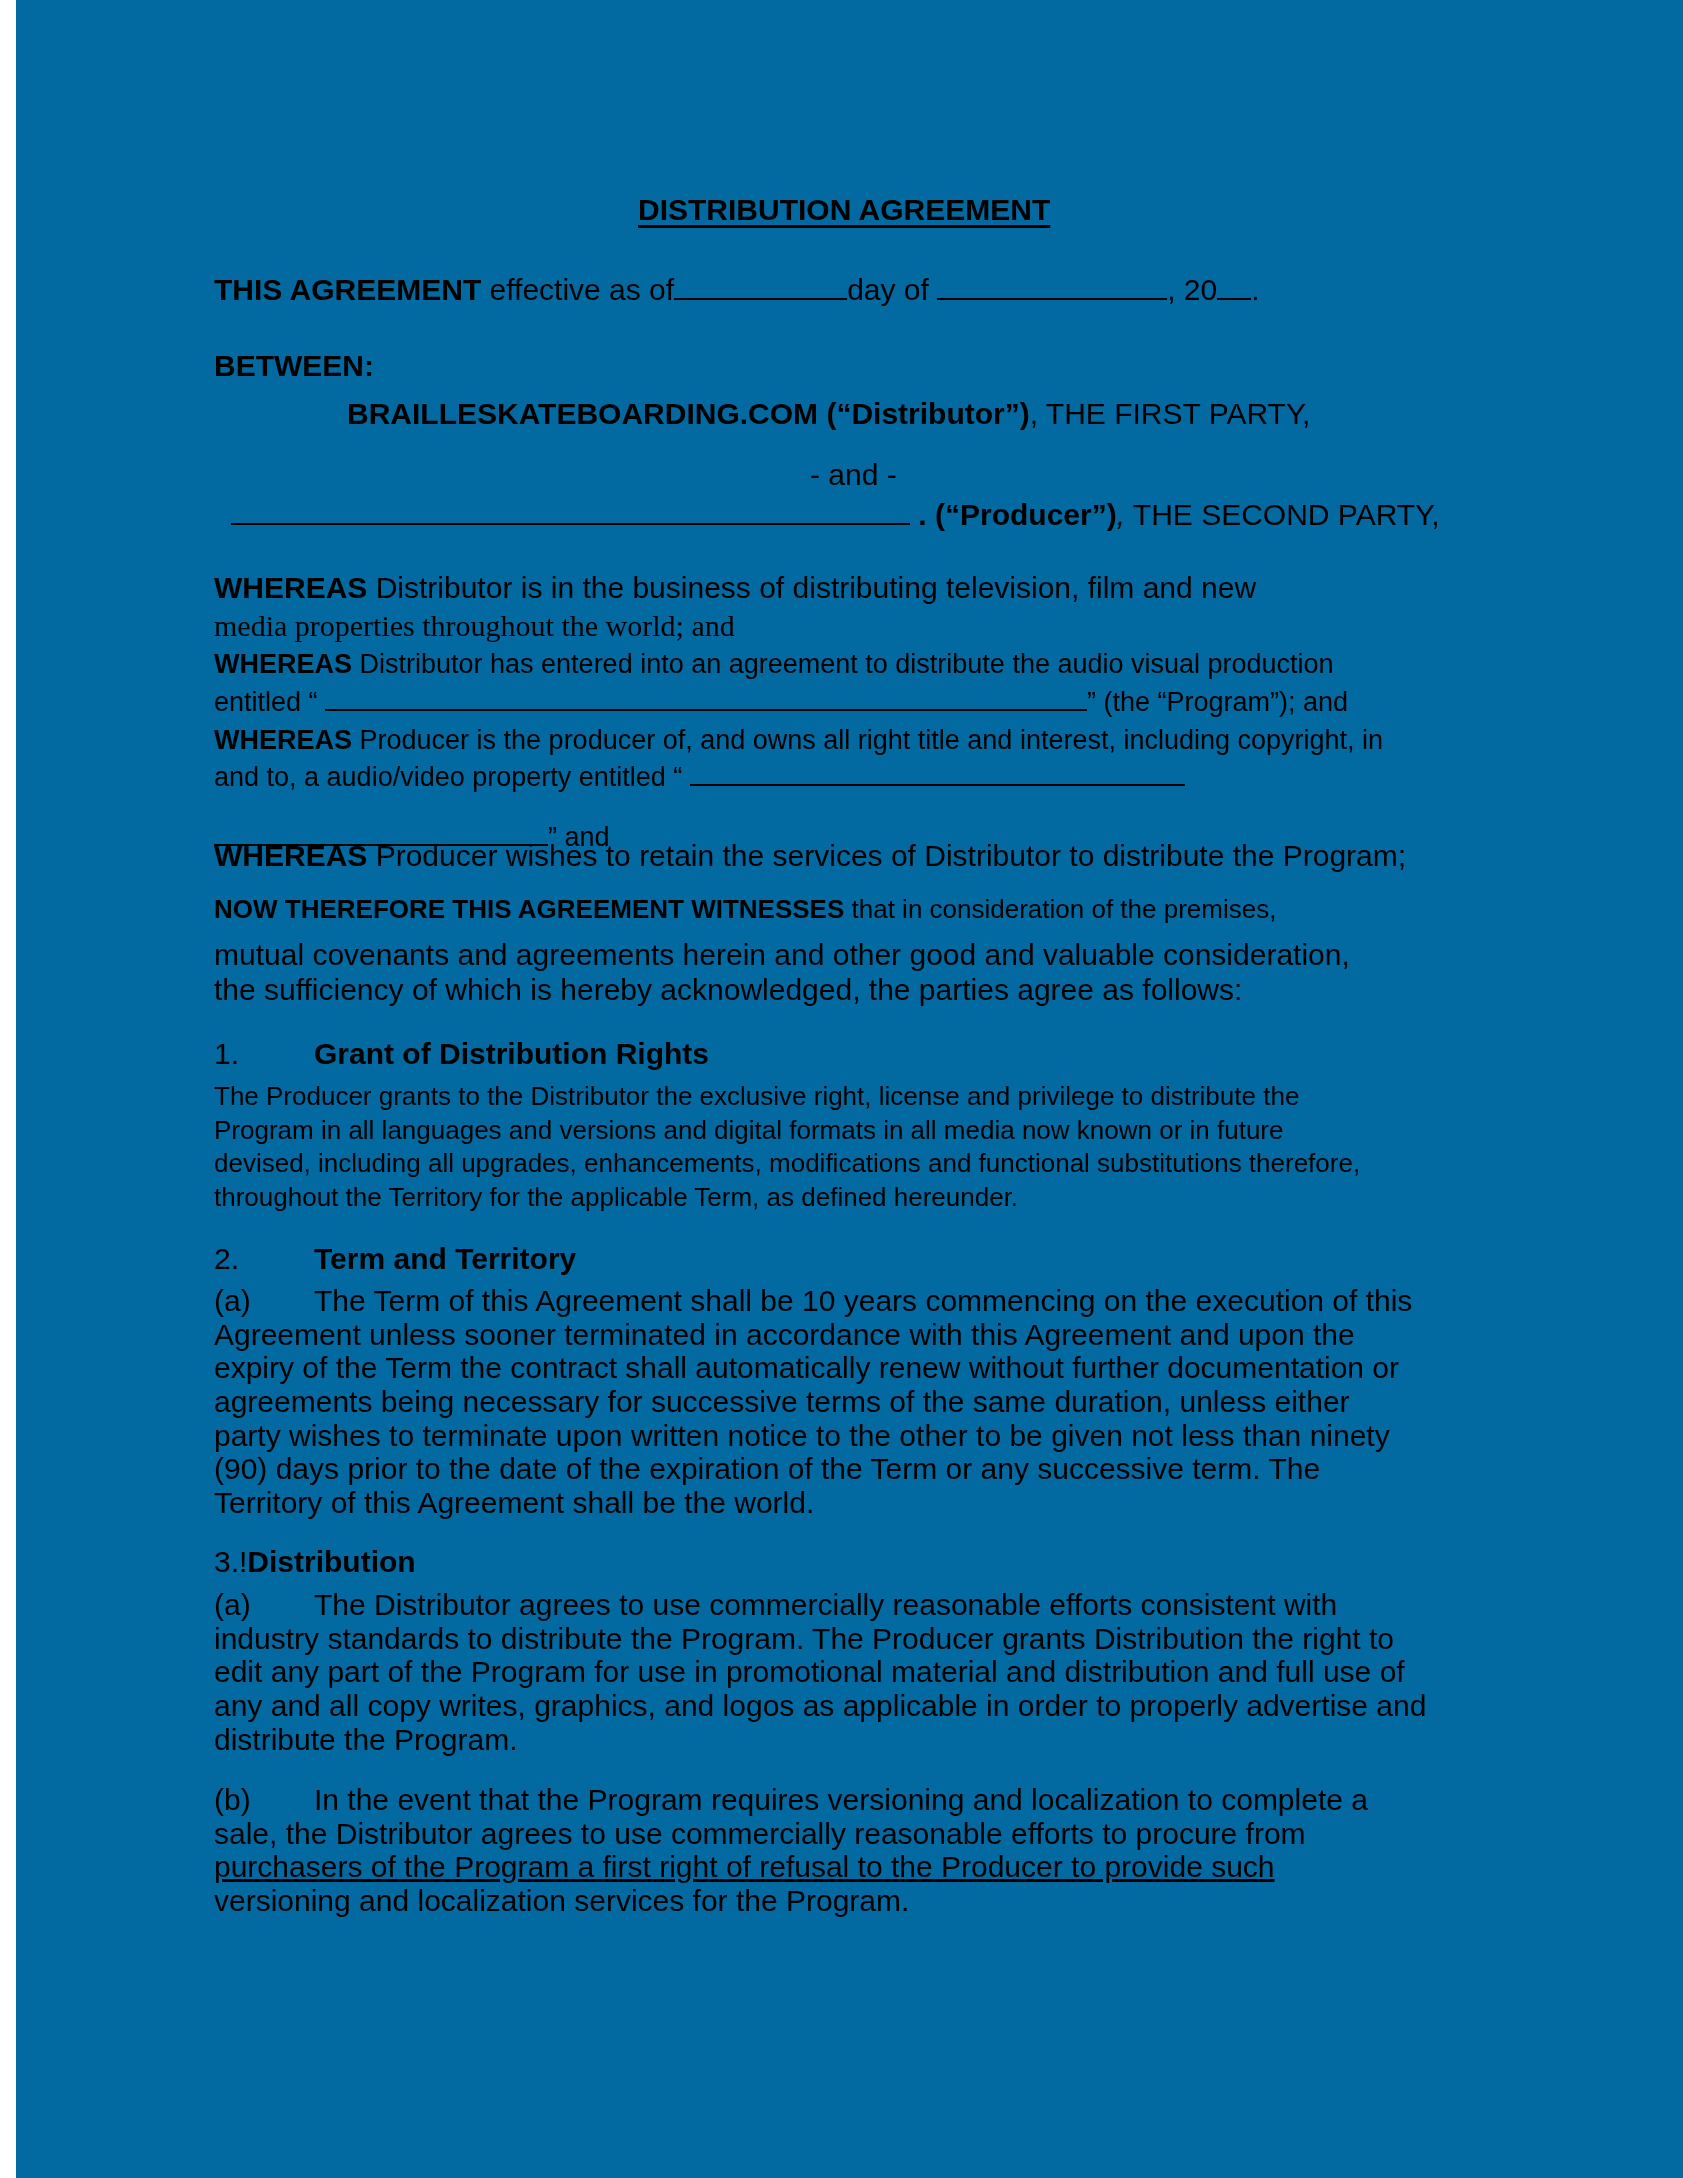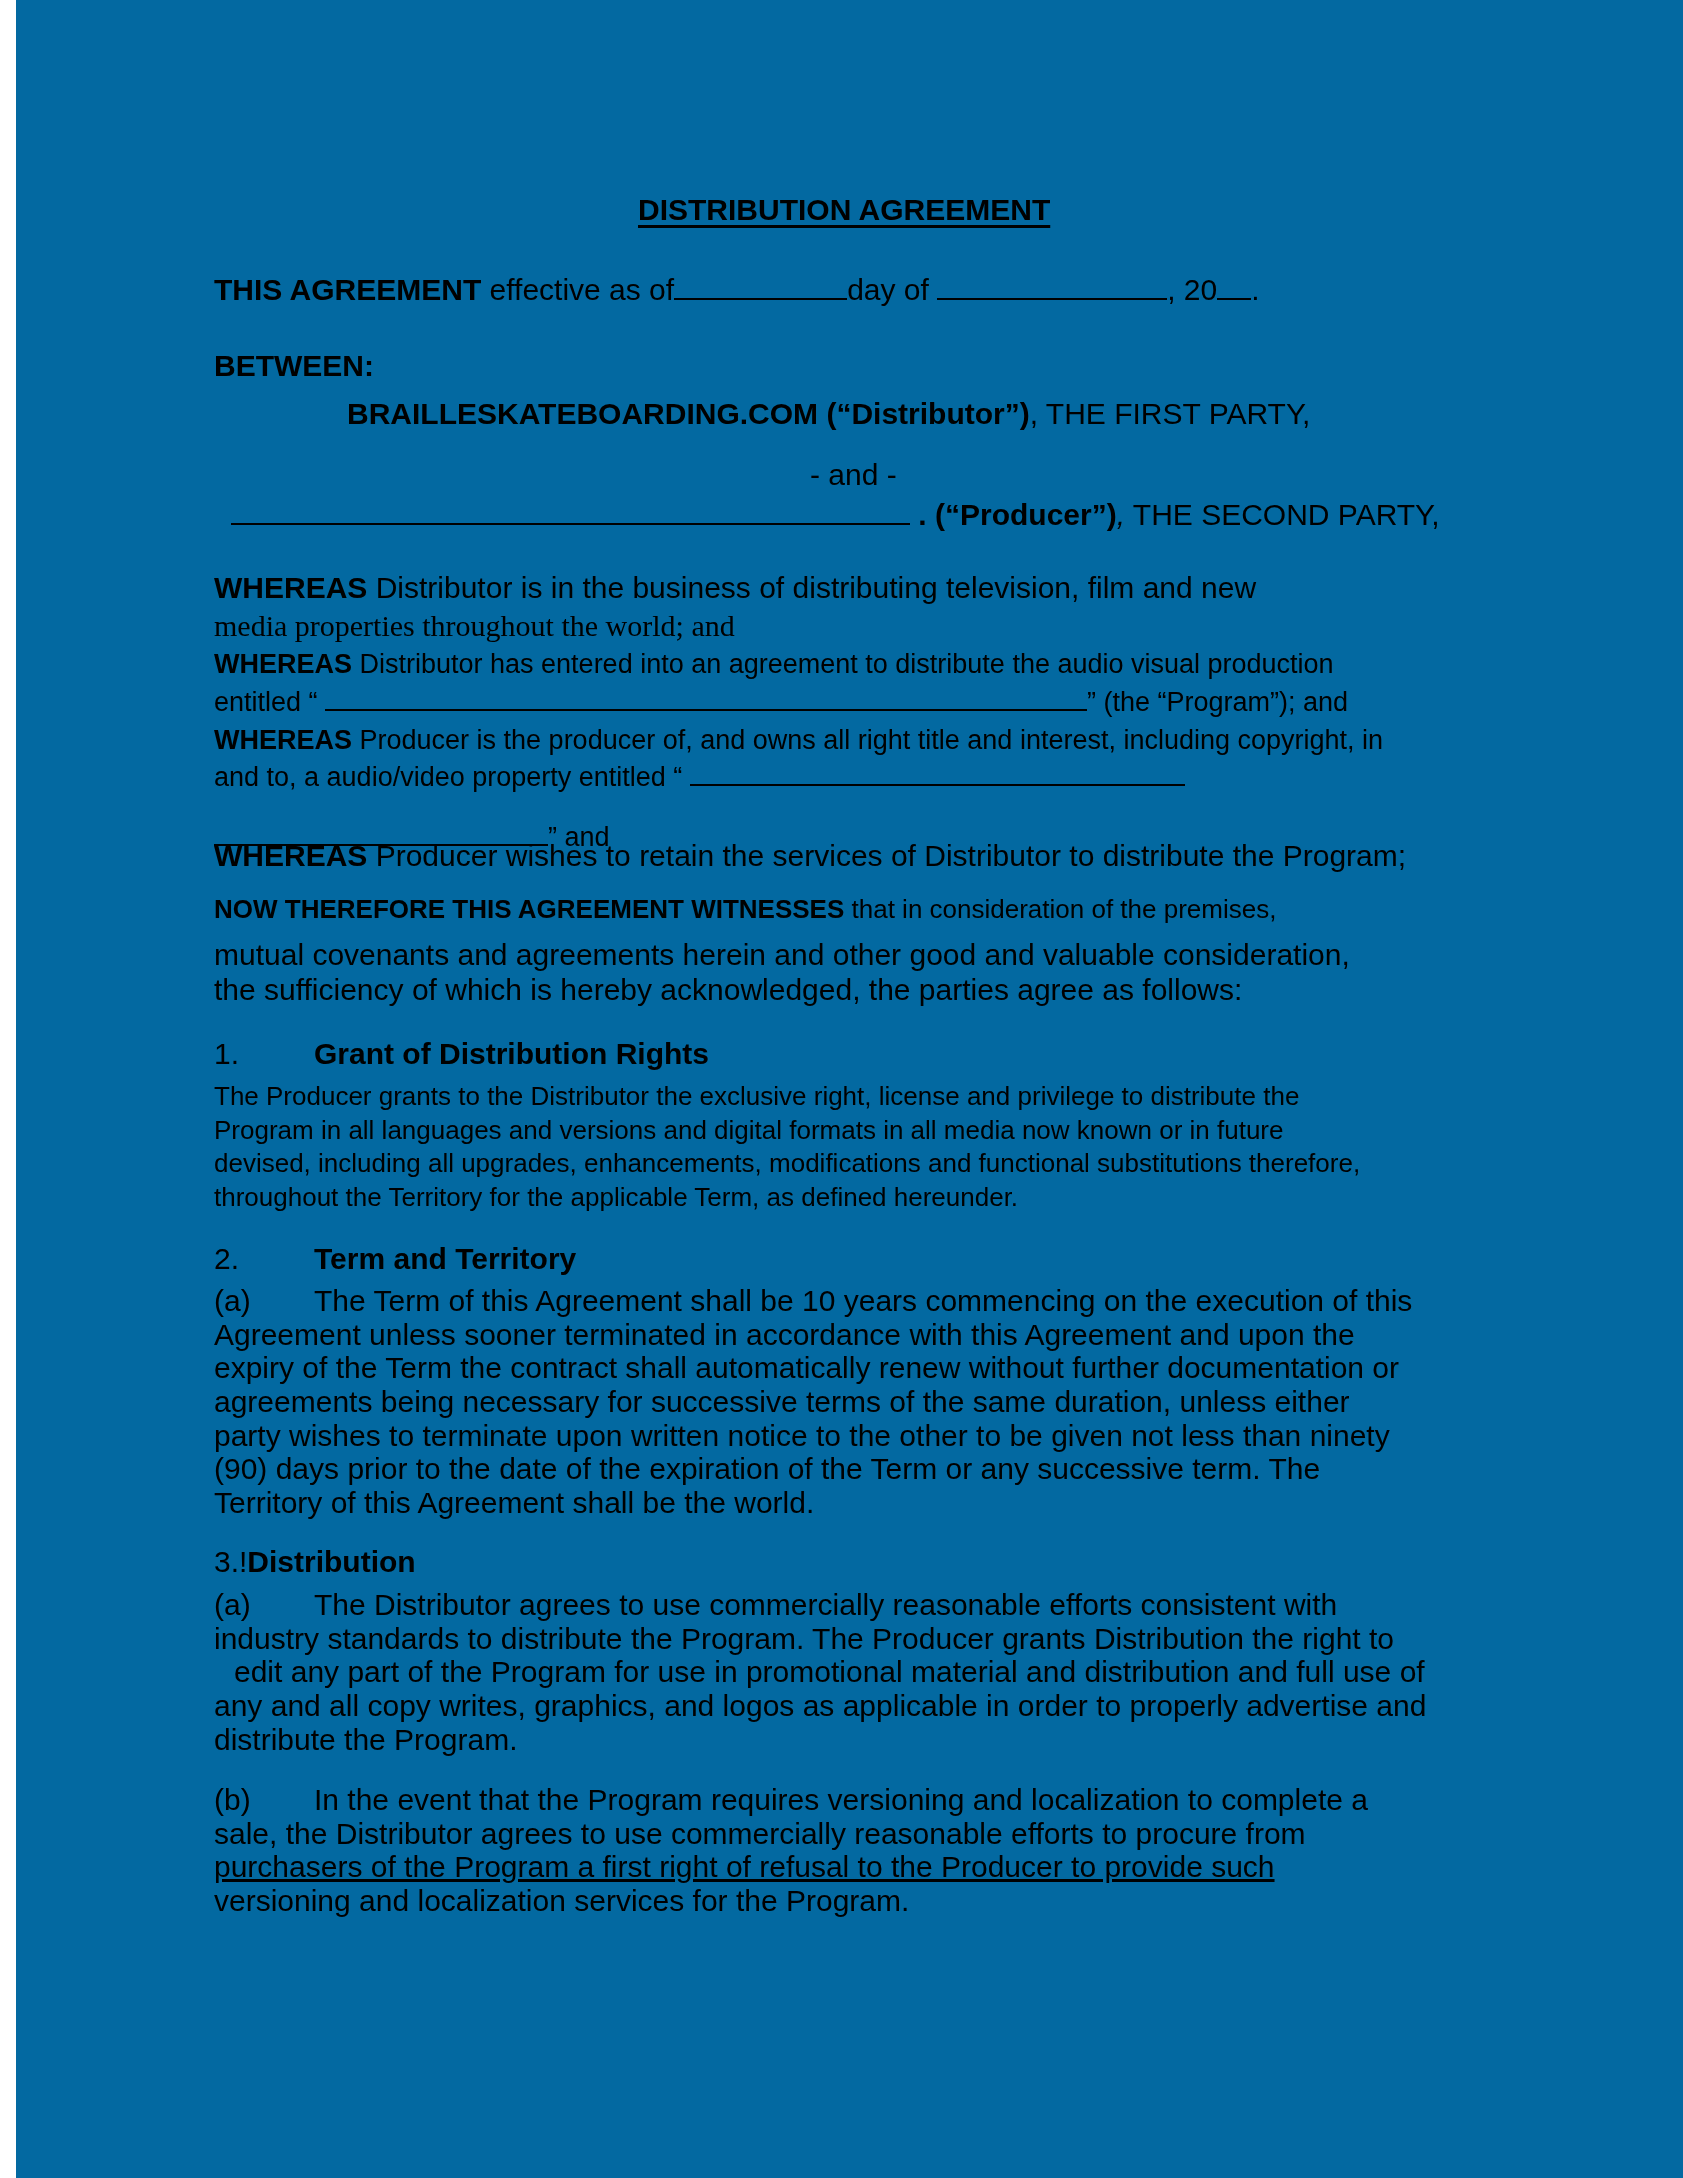--- a/index.html
+++ b/index.html
@@ -96,21 +96,21 @@
   <div class="ln s30" style="left:198px; top:1488px;">Territory of this Agreement shall be the world.</div>
 
   <div class="ln s30" style="left:198px; top:1547px;">
     <span>3.!</span><span class="b">Distribution</span>
   </div>
   <div class="ln s30" style="left:198px; top:1590px;">
     <span>(a)</span>
     <span style="position:absolute; left:100px; top:0;">The Distributor agrees to use commercially reasonable efforts consistent with</span>
   </div>
   <div class="ln s30" style="left:198px; top:1624px;">industry standards to distribute the Program. The Producer grants Distribution the right to</div>
-  <div class="ln s30" style="left:198px; top:1657px;margin-left:20px;">edit any part of the Program for use in promotional material and distribution and full use of</div>
+  <div class="ln s30" style="left:198px; top:1657px;">edit any part of the Program for use in promotional material and distribution and full use of</div>
   <div class="ln s30" style="left:198px; top:1691px;">any and all copy writes, graphics, and logos as applicable in order to properly advertise and</div>
   <div class="ln s30" style="left:198px; top:1725px;">distribute the Program.</div>
 
   <div class="ln s30" style="left:198px; top:1785px;">
     <span>(b)</span>
     <span style="position:absolute; left:100px; top:0;">In the event that the Program requires versioning and localization to complete a</span>
   </div>
   <div class="ln s30" style="left:198px; top:1819px;">sale, the Distributor agrees to use commercially reasonable efforts to procure from</div>
   <div class="ln s30" style="left:198px; top:1852px;text-decoration:underline;">purchasers of the Program a first right of refusal to the Producer to provide such</div>
   <div class="ln s30" style="left:198px; top:1886px;">versioning and localization services for the Program.</div>

